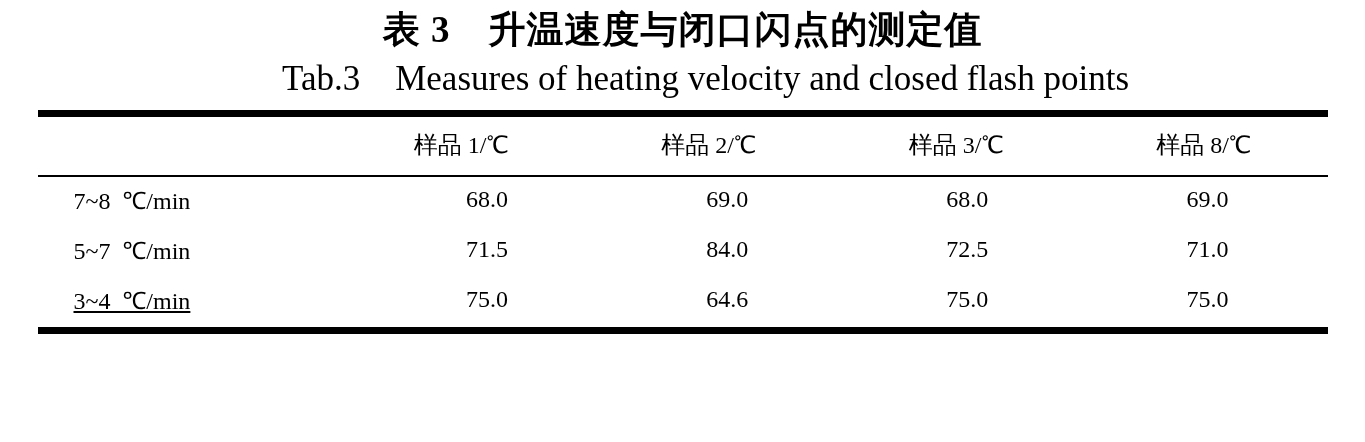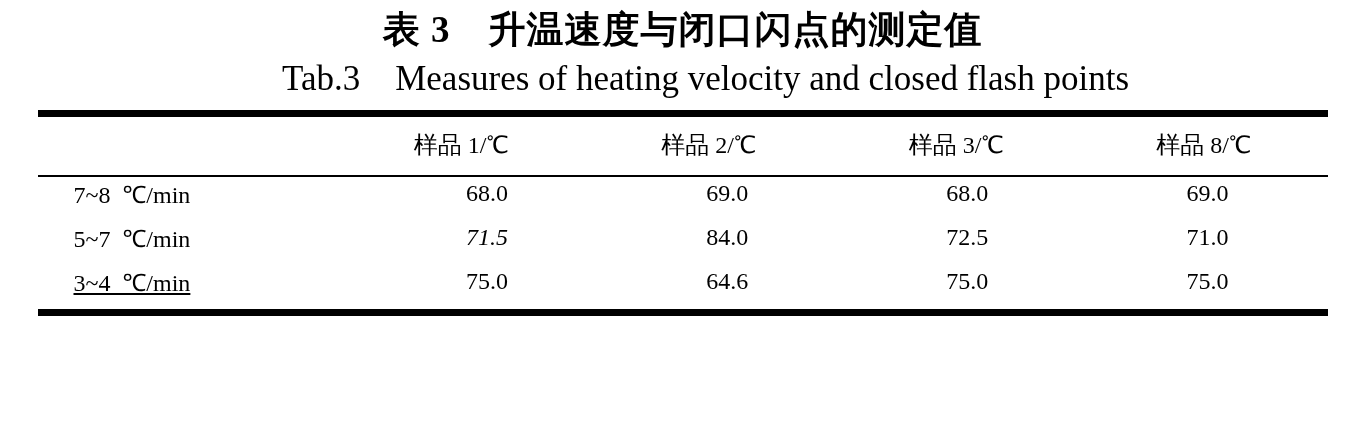--- a/index.html
+++ b/index.html
@@ -55,21 +55,21 @@
     font-weight: normal;
     padding: 12px 0 14px 0;
     text-align: center;
     white-space: nowrap;
   }
   table.data thead th.rowhead-col {
     text-align: left;
     width: 300px;
   }
   table.data tbody td {
-    padding: 0 0 11px 0;
+    padding: 6px 0 11px 0;
     text-align: center;
     white-space: nowrap;
   }
   table.data tbody td.rowhead {
     text-align: left;
     padding-left: 36px;
     white-space: pre;
   }
   .hr {
     width: 1290px;
@@ -107,21 +107,21 @@
       <tbody>
         <tr>
           <td class="rowhead" style="width: 300px;">7~8  ℃/min</td>
           <td style="width: 247.5px;">68.0</td>
           <td style="width: 247.5px;">69.0</td>
           <td style="width: 247.5px;">68.0</td>
           <td style="width: 247.5px;">69.0</td>
         </tr>
         <tr>
           <td class="rowhead" style="width: 300px;">5~7  ℃/min</td>
-          <td style="width: 247.5px; font-style: italic;">71.5</td>
+          <td style="width: 247.5px;">71.5</td>
           <td style="width: 247.5px;">84.0</td>
           <td style="width: 247.5px;">72.5</td>
           <td style="width: 247.5px;">71.0</td>
         </tr>
         <tr>
           <td class="rowhead" style="width: 300px; text-decoration: underline;">3~4  ℃/min</td>
           <td style="width: 247.5px;">75.0</td>
           <td style="width: 247.5px;">64.6</td>
           <td style="width: 247.5px;">75.0</td>
           <td style="width: 247.5px;">75.0</td>

